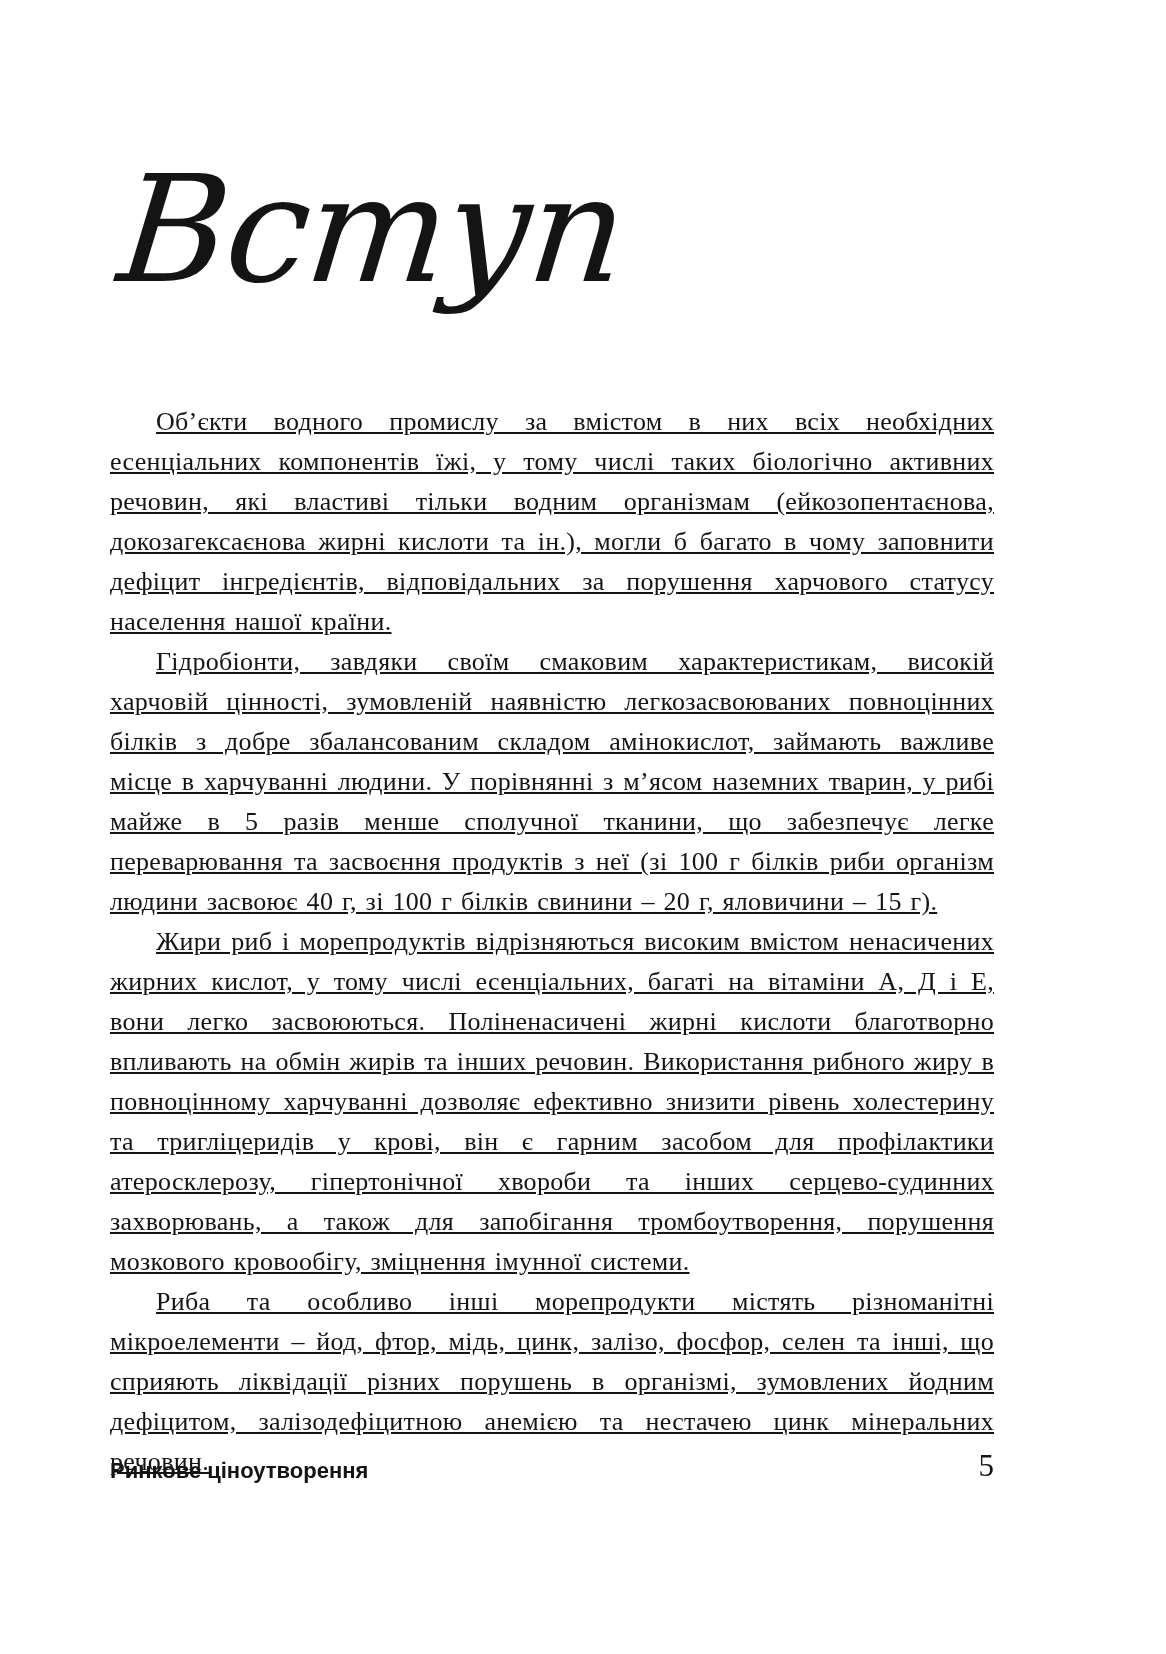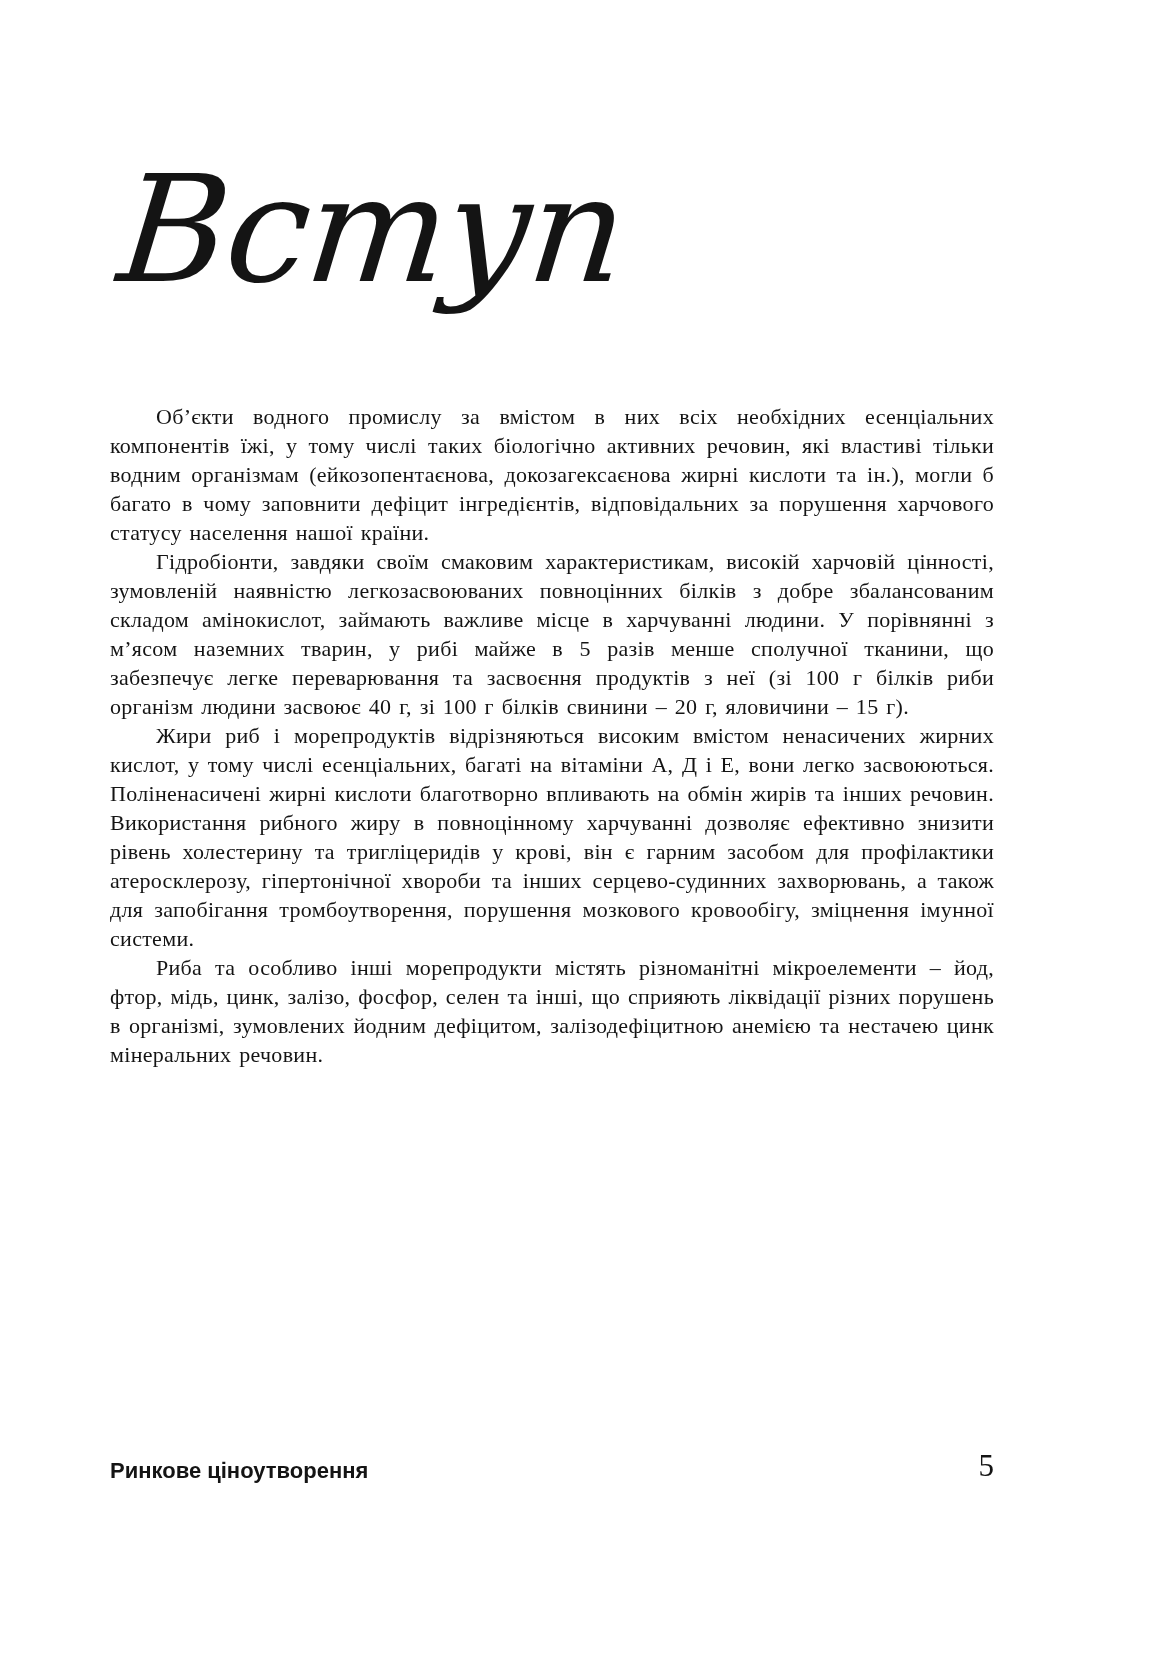--- a/index.html
+++ b/index.html
@@ -27,24 +27,25 @@
     font-size: 148px;
     line-height: 200px;
     letter-spacing: -2px;
     margin: 0 0 72px 0;
     transform: skewX(-6deg);
     transform-origin: left bottom;
   }
 
   .body-text {
     text-align: justify;
-    font-size: 22px;
-    line-height: 29px;
+    font-size: 26px;
+    line-height: 40px;
     letter-spacing: 0.3px;
     word-spacing: 2px;
+    text-decoration: underline;
   }
 
   .body-text p {
     margin: 0;
     text-indent: 46px;
   }
 
   .page-footer {
     position: absolute;
     left: 110px;

